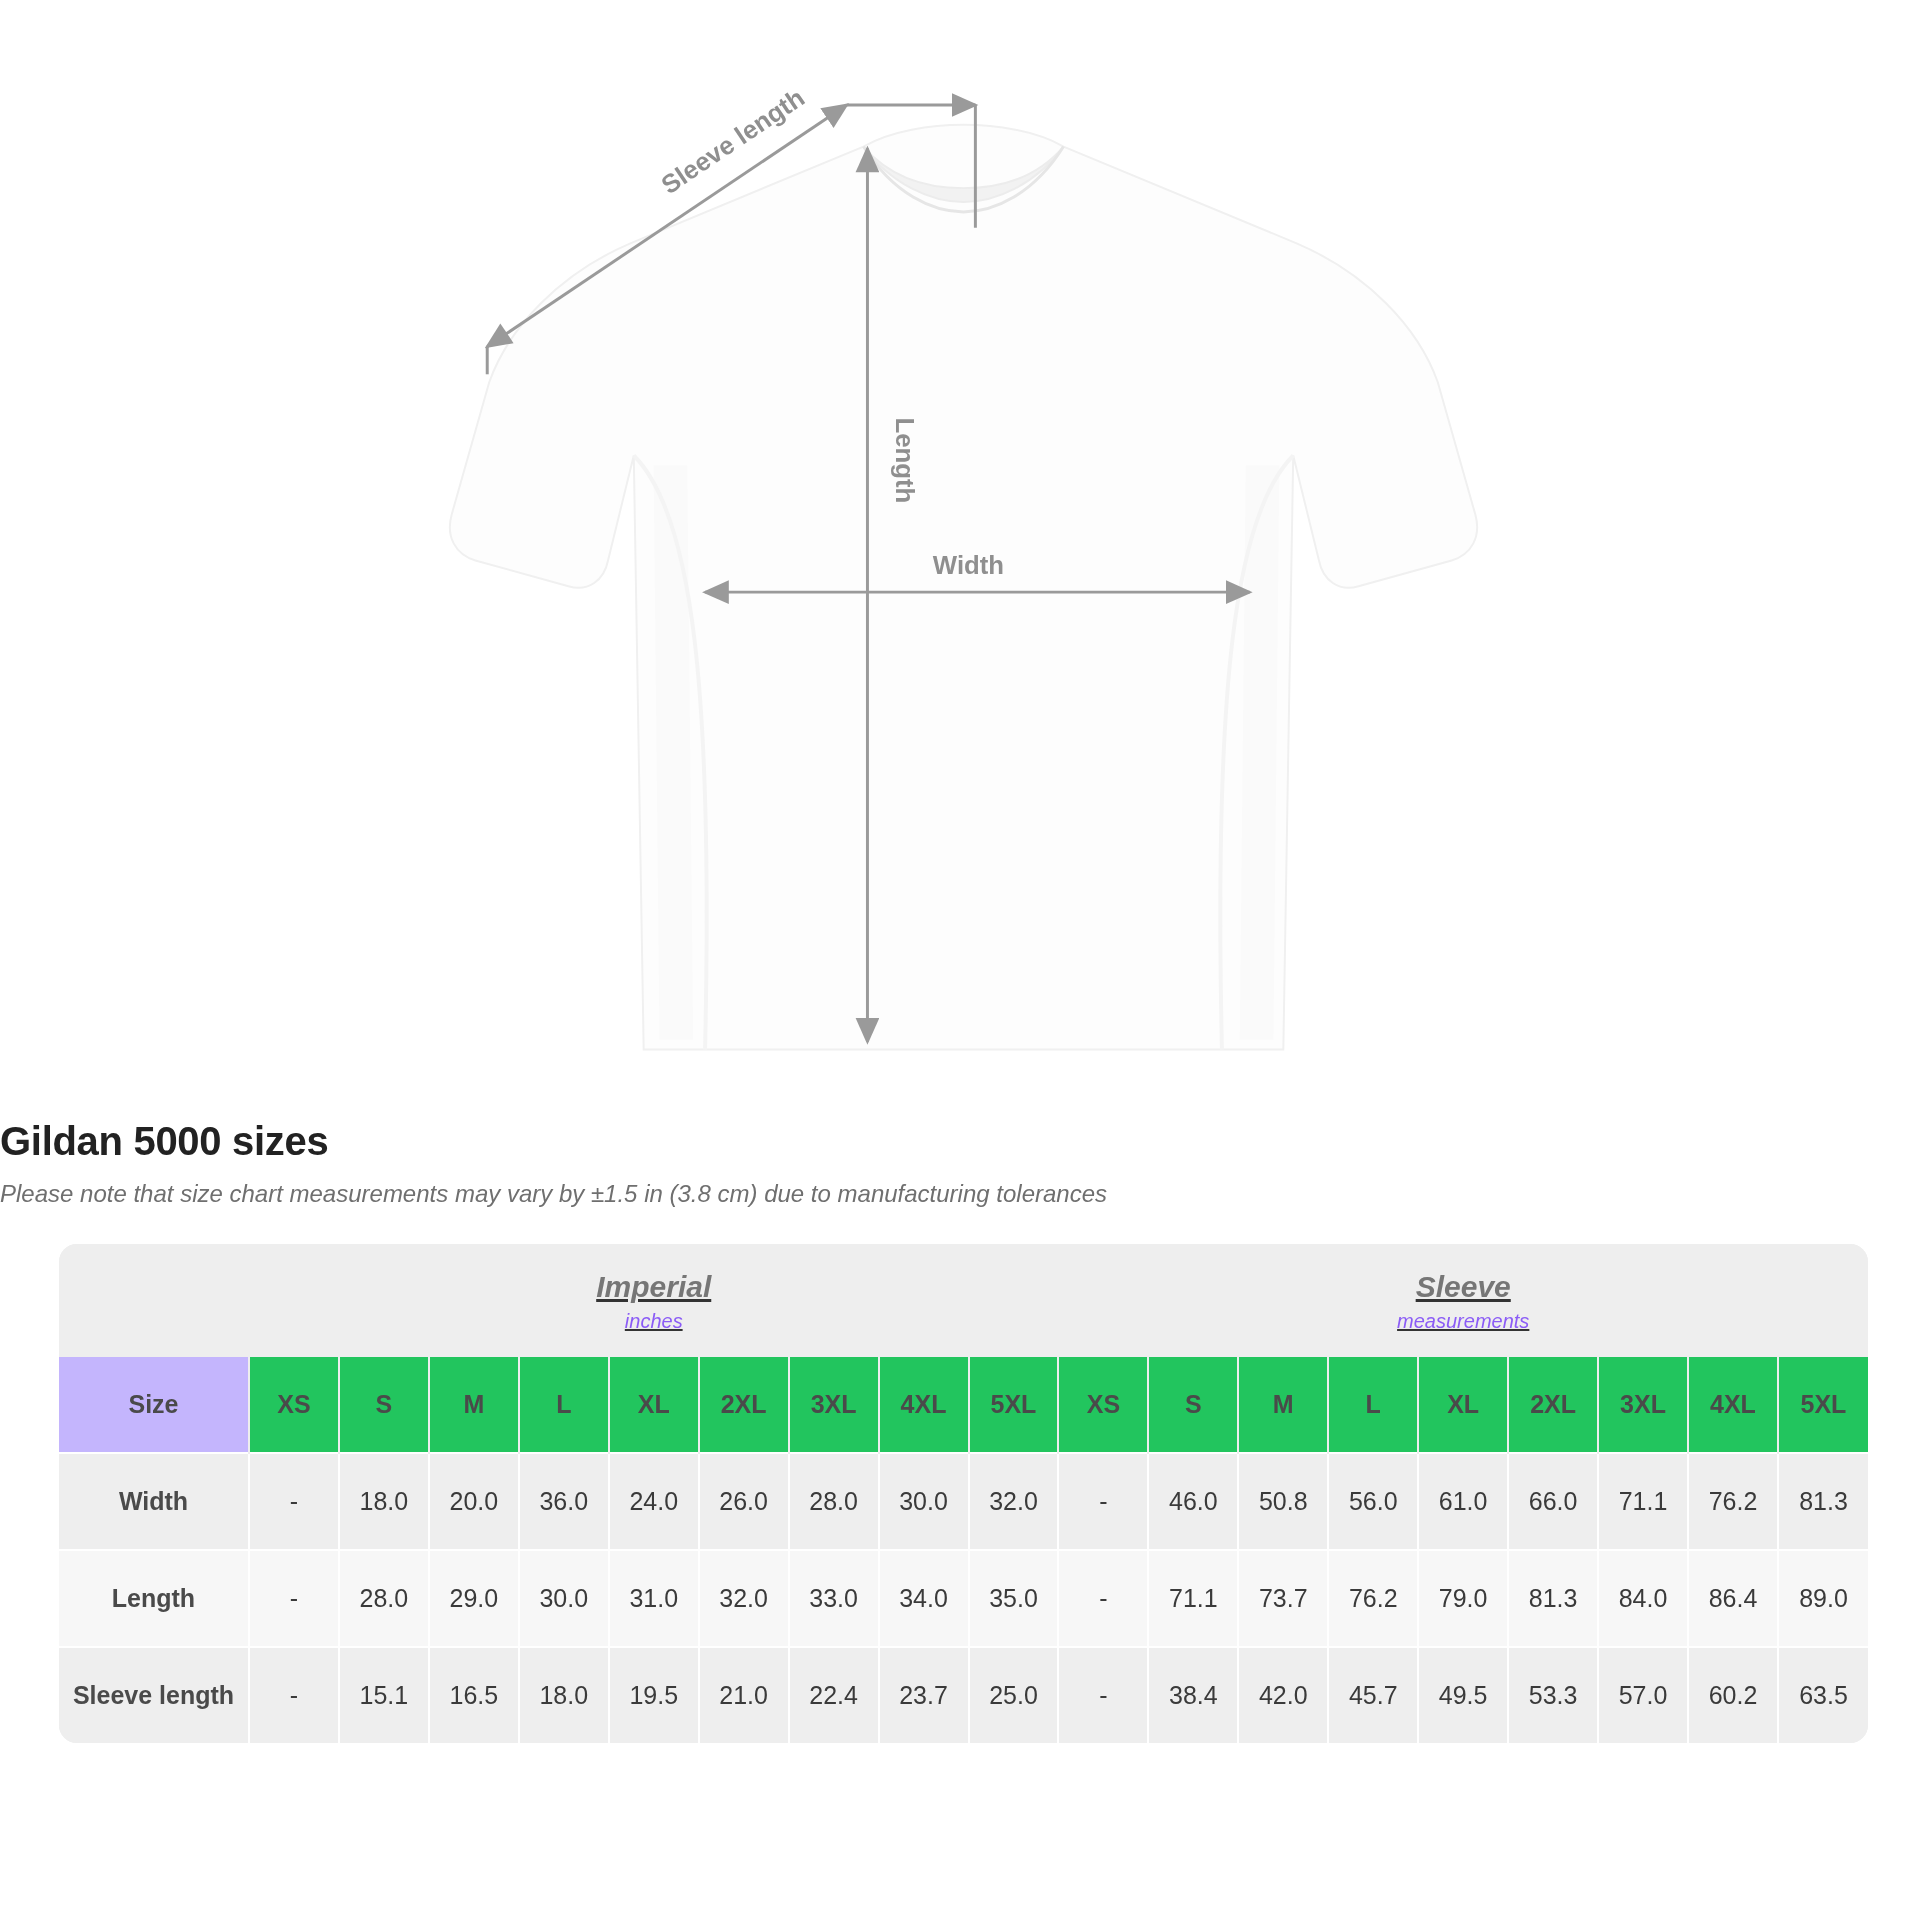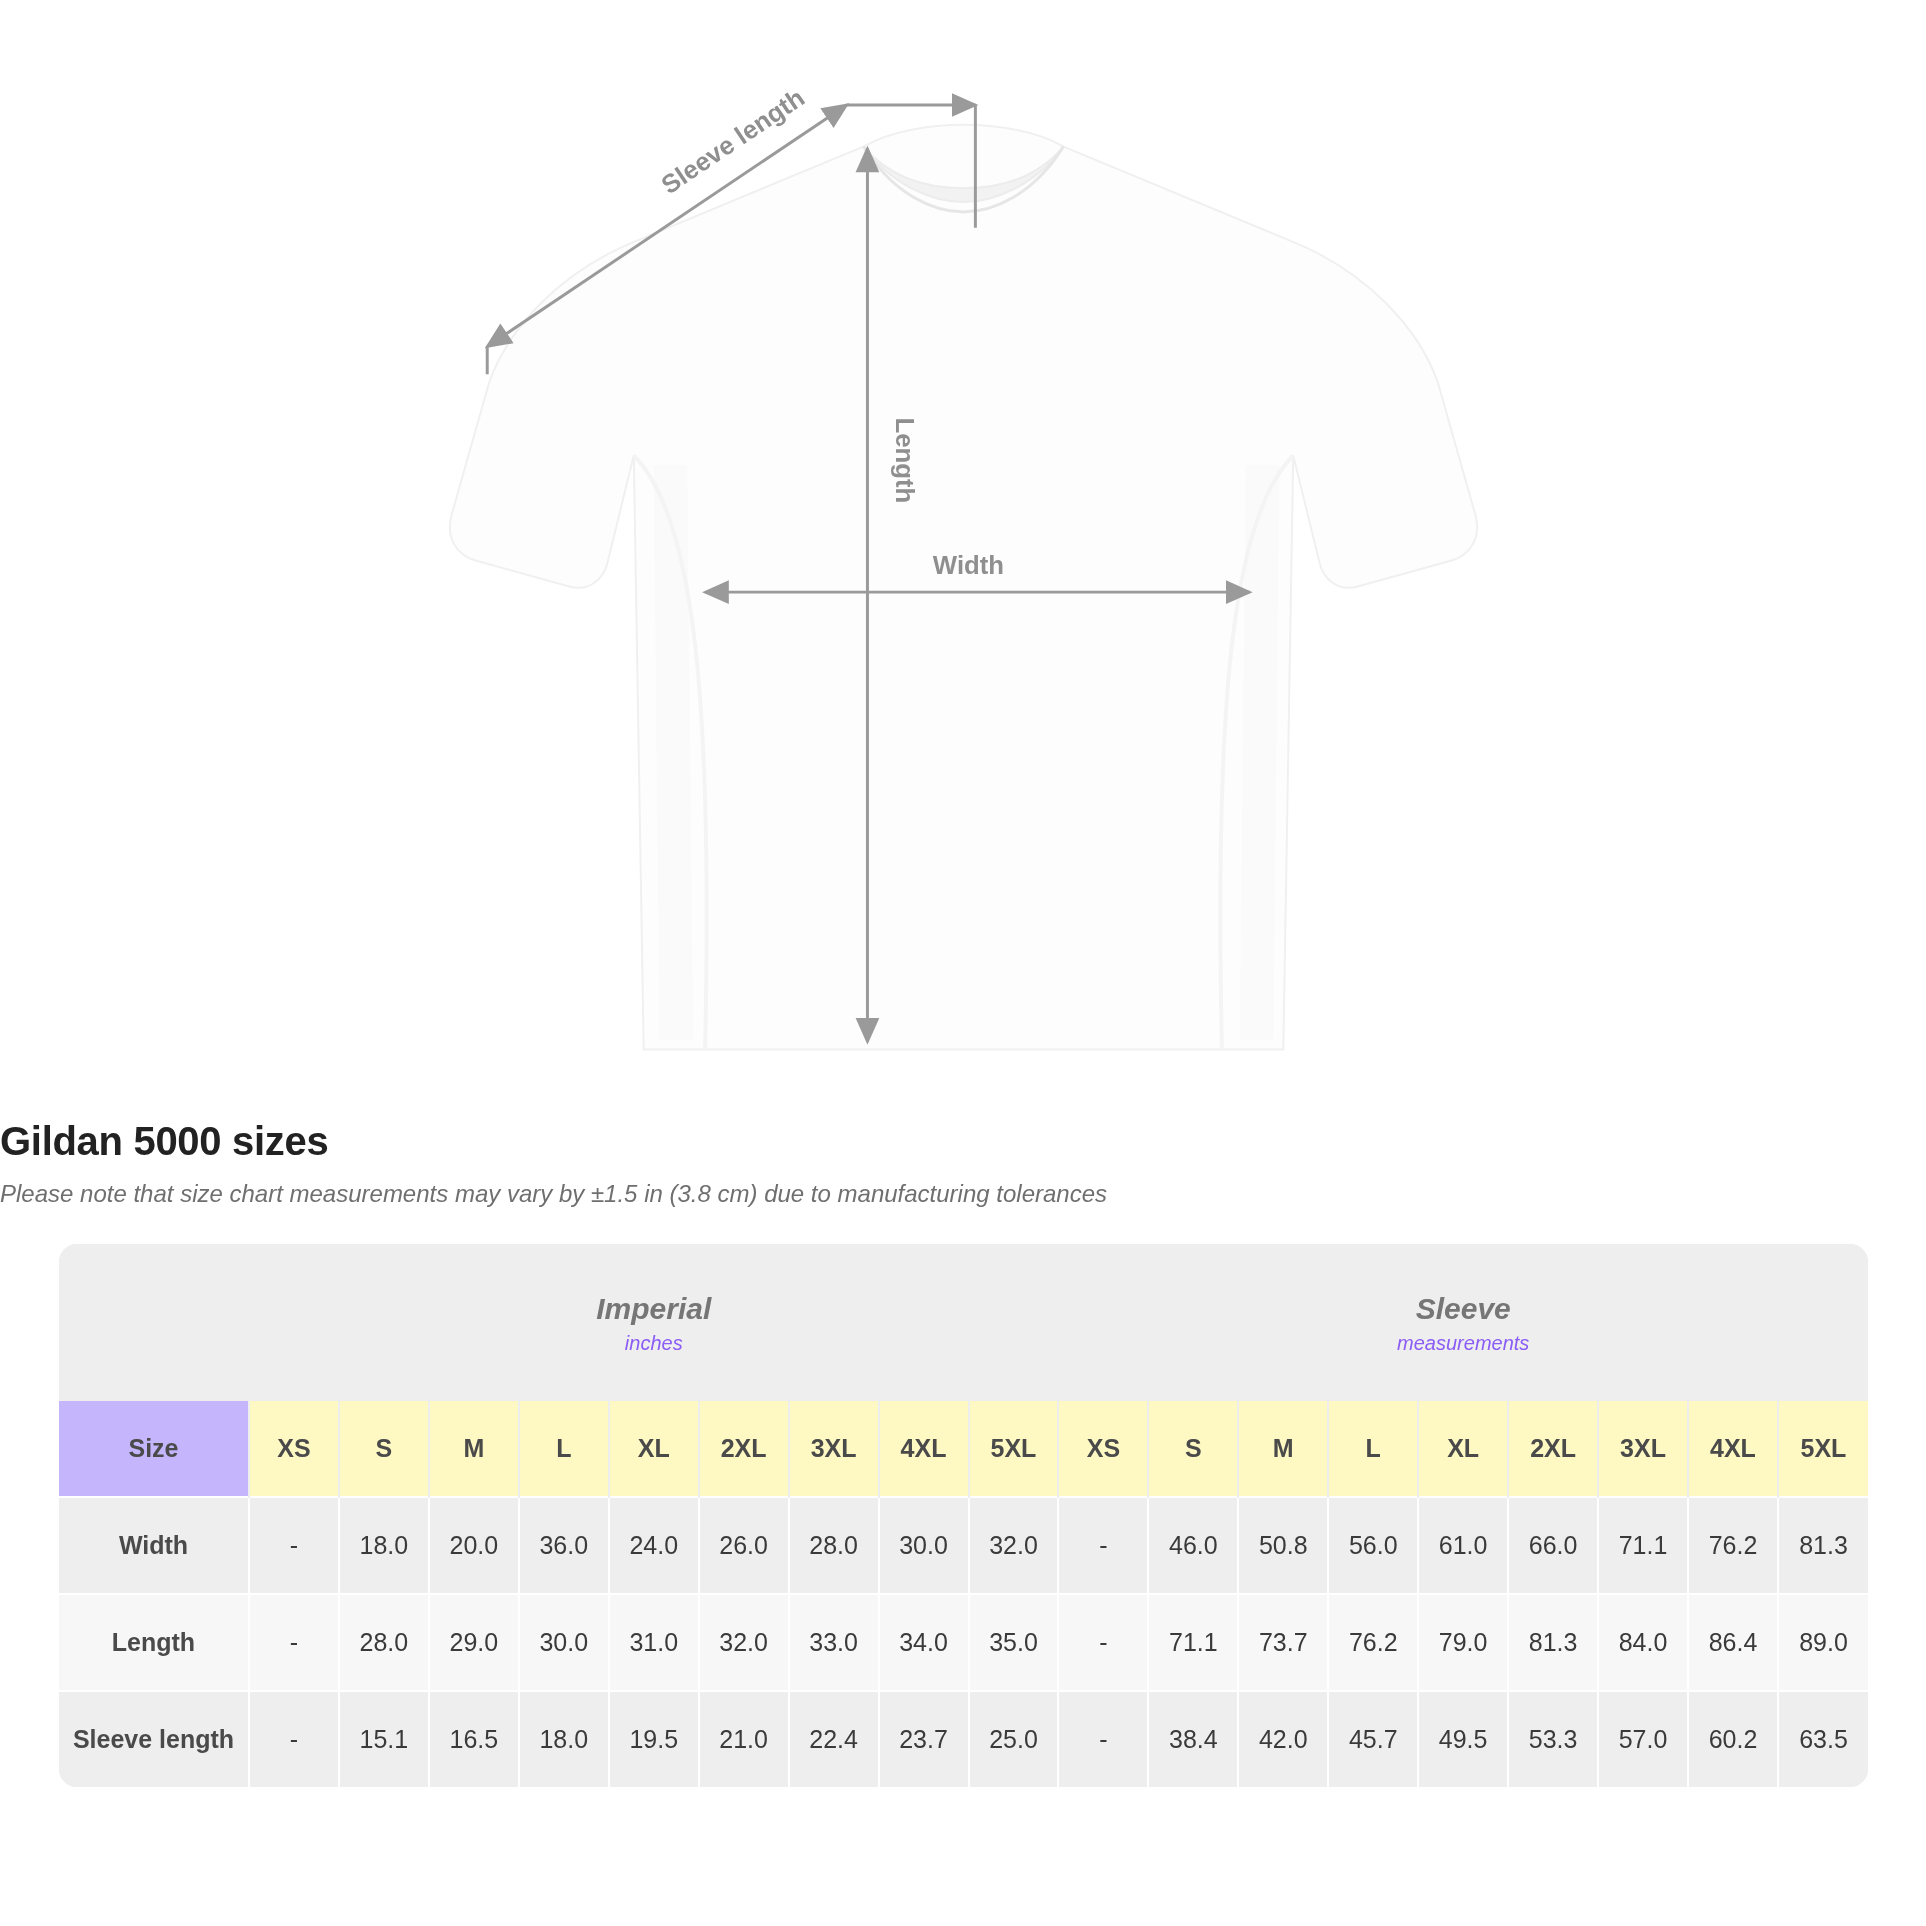--- a/index.html
+++ b/index.html
@@ -65,39 +65,40 @@
     table-layout: fixed;
   }
   table.sizes td, table.sizes th {
     padding: 0;
     text-align: center;
     vertical-align: middle;
   }
 
   .unit-row td {
     background: #eeeeee;
-    height: 157px;
+    height: 113px;
     border: none;
+    text-decoration: underline;
   }
   .unit-name {
     font-size: 30px;
     font-weight: bold;
     font-style: italic;
     color: #767676;
     line-height: 1.25;
   }
   .unit-sub {
     font-size: 20px;
     font-style: italic;
     color: #8b5cf6;
     margin-top: 4px;
   }
 
   .head-row td {
-    background: #fef9c3;
+    background: #22c55e;
     height: 95px;
     font-size: 25px;
     font-weight: bold;
     color: #4a4a4a;
     border-right: 2px solid #eeeeee;
   }
   .head-row td:last-child { border-right: none; }
   .head-row td.rowlabel {
     background: #c4b5fd;
     font-size: 25px;

